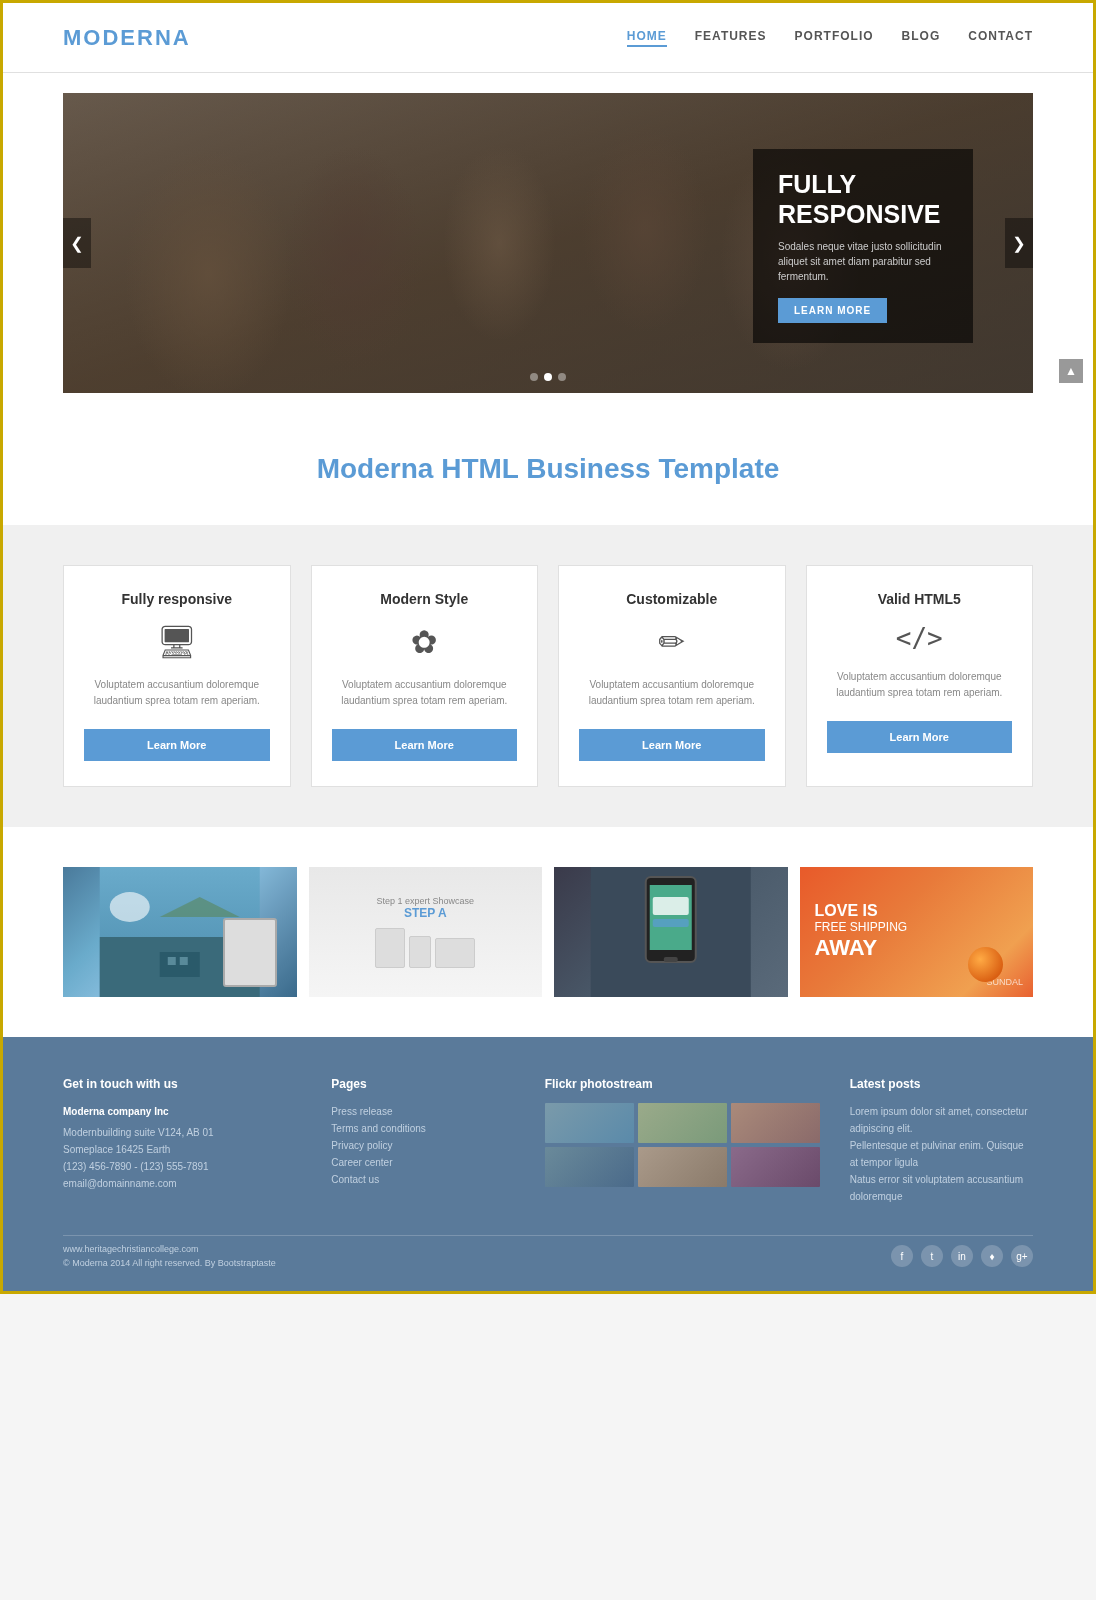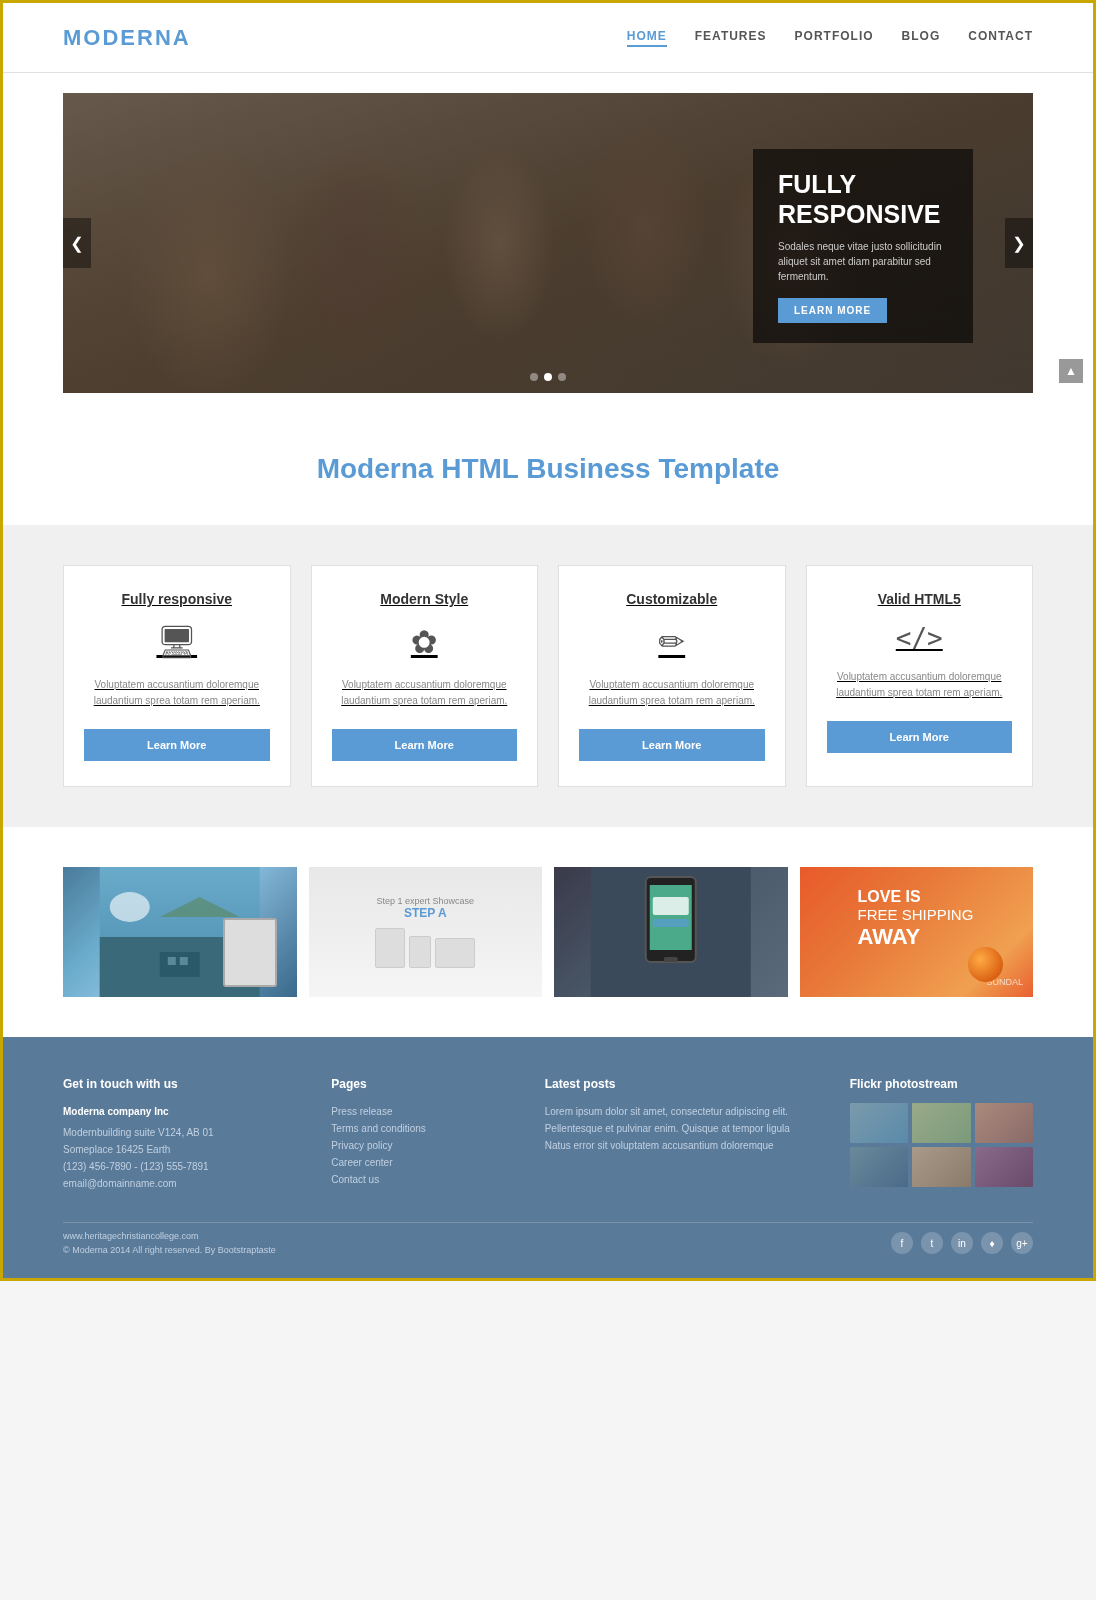--- a/index.html
+++ b/index.html
@@ -165,21 +165,20 @@
     .features-grid {
       display: grid;
       grid-template-columns: repeat(4, 1fr);
       gap: 20px;
     }
     .feature-card {
       background: #fff;
       padding: 25px 20px;
       text-align: center;
       border: 1px solid #e0e0e0;
-      text-decoration: underline;
     }
     .feature-card h3 {
       font-size: 14px;
       color: #333;
       margin-bottom: 16px;
       font-weight: bold;
     }
     .feature-icon {
       font-size: 32px;
       color: #555;
@@ -270,30 +269,29 @@
       margin-top: 8px;
       justify-content: center;
     }
     .device-box {
       background: #ddd;
       border: 1px solid #ccc;
       border-radius: 2px;
     }
     .work4-text {
       position: absolute;
-      top: 20px; left: 15px;
+      top: 34px; left: 15px;
       color: #fff;
       font-size: 16px;
       font-weight: bold;
       line-height: 1.2;
       text-transform: uppercase;
-      margin-left: 43px;
     }
     .work4-sub {
-      font-size: 15px;
+      font-size: 12px;
       font-weight: normal;
       text-transform: uppercase;
     }
 
     
     .footer {
       background: #5a7a9a;
       padding: 40px 60px 20px;
       color: #fff;
     }
@@ -526,38 +524,38 @@
       <div class="footer-col">
         <h4>Pages</h4>
         <a href="#" class="pages-link">Press release</a>
         <a href="#" class="pages-link">Terms and conditions</a>
         <a href="#" class="pages-link">Privacy policy</a>
         <a href="#" class="pages-link">Career center</a>
         <a href="#" class="pages-link">Contact us</a>
       </div>
 
       <div class="footer-col">
-        <h4>Latest posts</h4>
-        <p>Lorem ipsum dolor sit amet, consectetur adipiscing elit.</p>
-        <p>Pellentesque et pulvinar enim. Quisque at tempor ligula</p>
-        <p>Natus error sit voluptatem accusantium doloremque</p>
-      </div>
-
-      <div class="footer-col">
         <h4>Flickr photostream</h4>
         <div class="flickr-grid">
           <div class="flickr-thumb"></div>
           <div class="flickr-thumb"></div>
           <div class="flickr-thumb"></div>
           <div class="flickr-thumb"></div>
           <div class="flickr-thumb"></div>
           <div class="flickr-thumb"></div>
         </div>
       </div>
 
+      <div class="footer-col">
+        <h4>Latest posts</h4>
+        <p>Lorem ipsum dolor sit amet, consectetur adipiscing elit.</p>
+        <p>Pellentesque et pulvinar enim. Quisque at tempor ligula</p>
+        <p>Natus error sit voluptatem accusantium doloremque</p>
+      </div>
+
     </div>
 
     <div class="footer-bottom">
       <div>
         <p>www.heritagechristiancollege.com</p>
         <p>© Moderna 2014 All right reserved. By Bootstraptaste</p>
       </div>
       <div class="social-icons">
         <div class="social-icon">f</div>
         <div class="social-icon">t</div>

